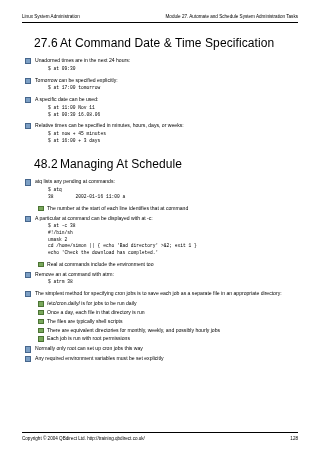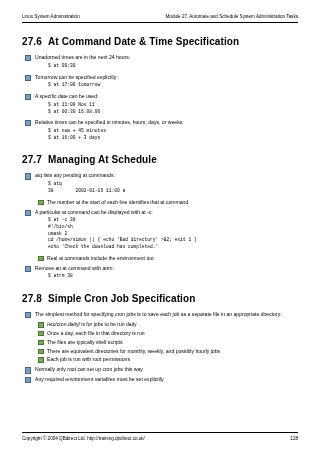--- a/index.html
+++ b/index.html
@@ -40,23 +40,23 @@
     bottom: 12px;
     display: flex;
     justify-content: space-between;
     align-items: baseline;
     font-size: 4.6px;
     padding-top: 3px;
     border-top: 0.8px solid #000;
   }
 
   h2.section {
-    font-size: 10px;
-    font-weight: bold;
-    margin: 13px 0 7px 0;
+    font-size: 12px;
+    font-weight: normal;
+    margin: 13px 0 7px 12px;
     letter-spacing: 0.1px;
   }
   h2.section .num { display: inline-block; min-width: 26px; }
 
   ul.l1 {
     list-style: none;
     margin: 0;
     padding: 0;
   }
   ul.l1 > li {
@@ -140,21 +140,21 @@
     </li>
     <li>
       <span class="bullet"></span>
       <span>Relative times can be specified in minutes, hours, days, or weeks:</span>
       <pre class="code">$ at now + 45 minutes
 $ at 16:00 + 3 days</pre>
     </li>
   </ul>
 
   <h2 class="section">
-    <span class="num">27.7</span><span>Managing At Schedule</span>
+    <span class="num">48.2</span><span>Managing At Schedule</span>
   </h2>
 
   <ul class="l1">
     <li>
       <span class="bullet"></span>
       <span>atq lists any pending at commands:</span>
       <pre class="code">$ atq
 38        2002-01-16 11:00 a</pre>
       <ul class="l2">
         <li>
@@ -178,23 +178,20 @@
         </li>
       </ul>
     </li>
     <li>
       <span class="bullet"></span>
       <span>Remove an at command with atrm:</span>
       <pre class="code">$ atrm 38</pre>
     </li>
   </ul>
 
-  <h2 class="section">
-    <span class="num">27.8</span><span>Simple Cron Job Specification</span>
-  </h2>
 
   <ul class="l1">
     <li>
       <span class="bullet"></span>
       <span>The simplest method for specifying cron jobs is to save each job as a separate file in an appropriate directory:</span>
       <ul class="l2">
         <li>
           <span class="bullet2"></span>
           <span>/etc/cron.daily/ is for jobs to be run daily</span>
         </li>

